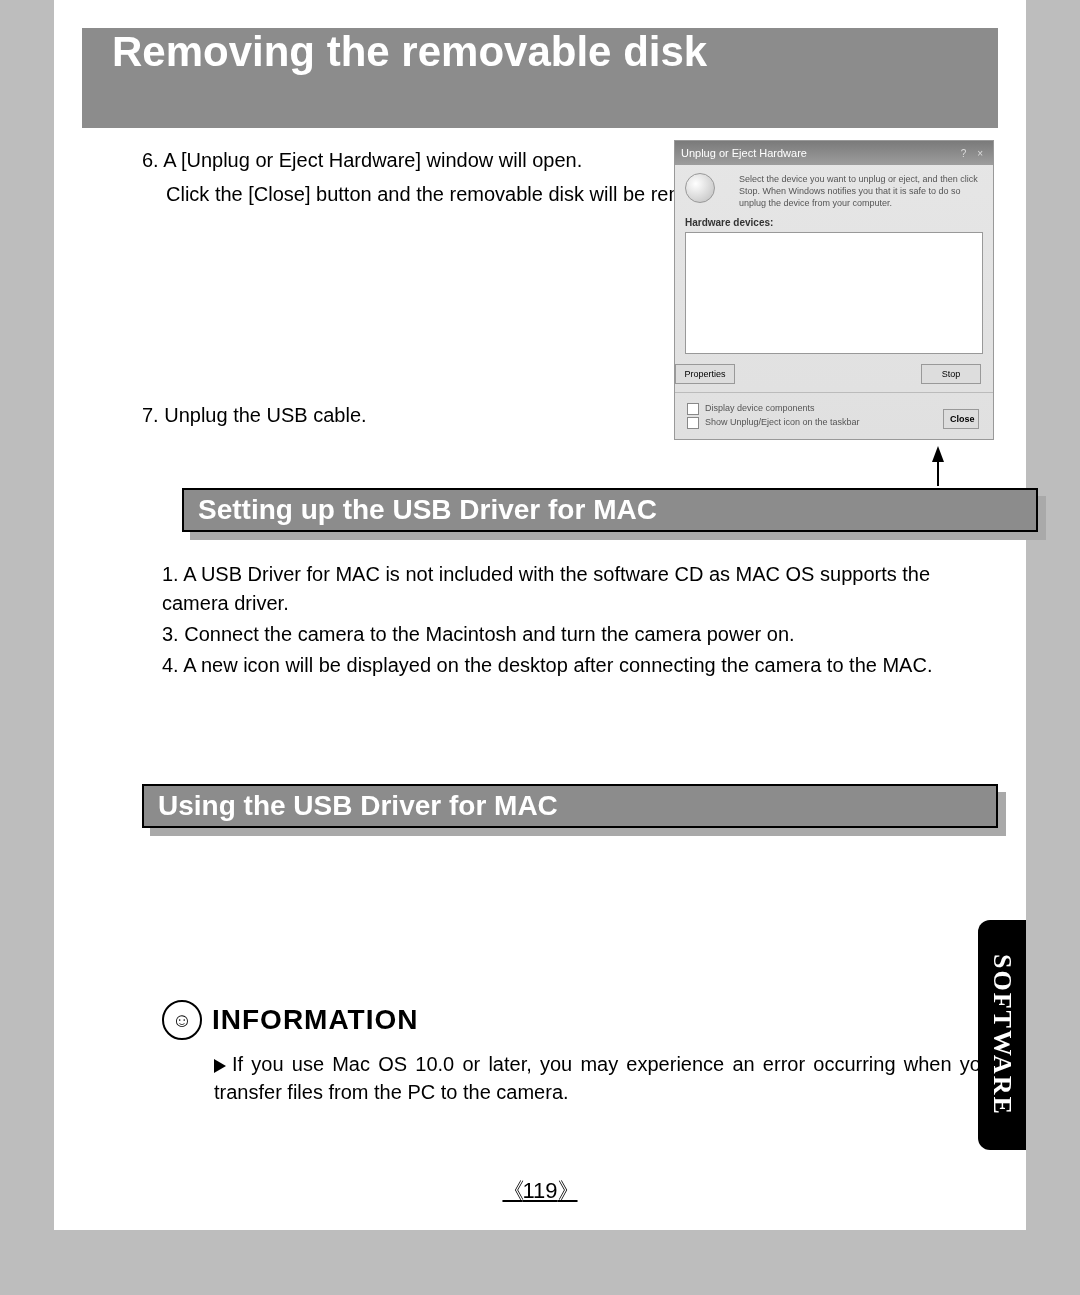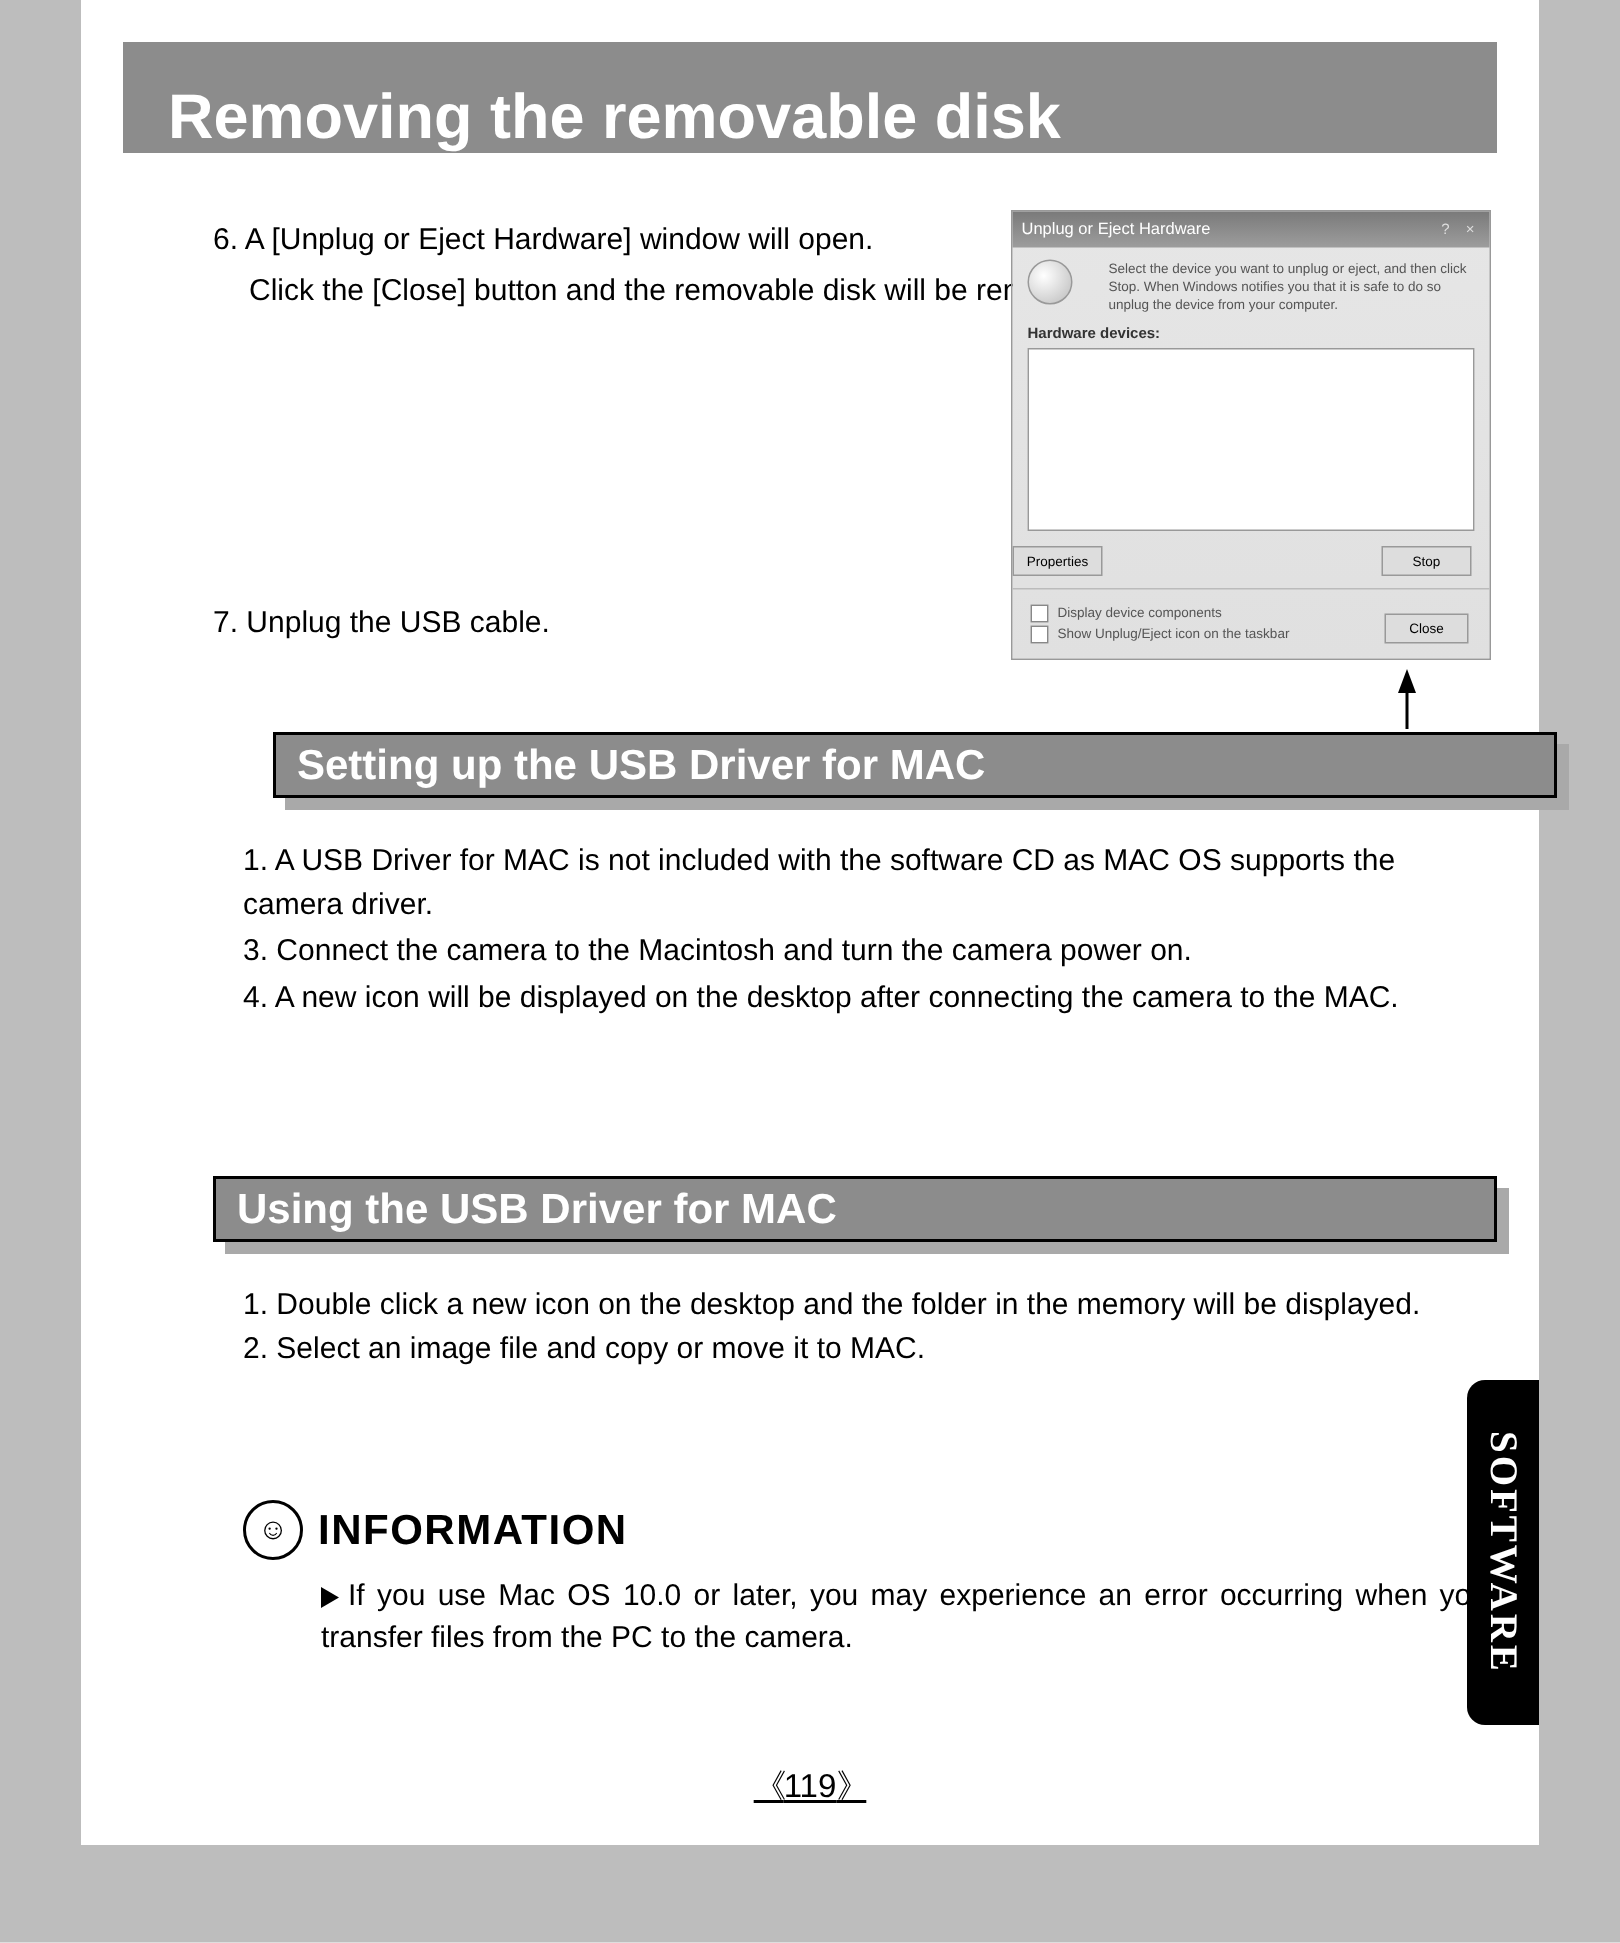--- a/index.html
+++ b/index.html
@@ -12,23 +12,23 @@
   }
   .page{
     position:absolute;
     left:54px;top:0;
     width:972px;height:1230px;
     background:#fff;
     box-sizing:border-box;
   }
   
   .masthead{
-    position:absolute;left:28px;top:28px;width:916px;height:74px;
+    position:absolute;left:28px;top:28px;width:916px;height:100px;
     background:#8c8c8c;
-    display:flex;align-items:flex-end;
+    display:flex;align-items:flex-start;
   }
   .masthead-title{
     font-size:42px;font-weight:bold;color:#fff;
     padding-left:30px;letter-spacing:0;
   }
   
   .content{
     position:absolute;left:88px;top:146px;width:828px;
   }
   
@@ -68,22 +68,22 @@
   .win-btn{
     width:60px;height:20px;border:1px solid #999;background:#ddd;
     font-size:9px;
   }
   .win-checks{
     border-top:1px solid #bbb;margin-top:8px;padding:8px 12px;position:relative;
   }
   .win-check{font-size:9px;color:#555;line-height:14px;}
   .win-check::before{content:"";display:inline-block;width:10px;height:10px;border:1px solid #888;margin-right:6px;vertical-align:middle;background:#fff;}
   .win-close{
-    position:absolute;right:14px;bottom:8px;width:56px;height:20px;
-    border:1px solid #999;background:#ddd;font-size:9px;
+    position:absolute;right:14px;bottom:8px;width:36px;height:20px;
+    border:1px solid #999;background:#ddd;font-size:9px;font-weight:bold;
   }
   .arrow-up{
     width:0;height:0;border-left:6px solid transparent;border-right:6px solid transparent;
     border-bottom:16px solid #000;margin:6px auto 0 auto;
   }
   .arrow-stem{width:2px;height:24px;background:#000;margin:0 auto;}
   .arrow-wrap{margin-left:244px;width:40px;text-align:center;}
   .click-label{font-size:18px;text-align:center;margin-top:6px;}
 
   .step7{position:absolute;left:88px;top:404px;font-size:20px;text-align:center;}
@@ -199,24 +199,20 @@
     <div class="row">3. Connect the camera to the Macintosh and turn the camera power on.</div>
     <div class="row">4. A new icon will be displayed on the desktop after connecting the camera to the MAC.</div>
   </div>
 
   <div class="sec2 section-bar">
     <div class="section-shadow"></div>
     <div class="section-face">
       <span>Using the USB Driver for MAC</span>
     </div>
   </div>
-  <div class="sec2-body">
-    <div class="row">1. Double click a new icon on the desktop and the folder in the memory will be displayed.</div>
-    <div class="row">2. Select an image file and copy or move it to MAC.</div>
-  </div>
 
   <div class="info">
     <div class="info-head">
       <div class="info-icon">☺</div>
       <div class="info-title">INFORMATION</div>
     </div>
     <div class="info-body">
       <span class="tri"></span><span>If you use Mac OS 10.0 or later, you may experience an error occurring when you transfer files from the PC to the camera.</span>
     </div>
   </div>

